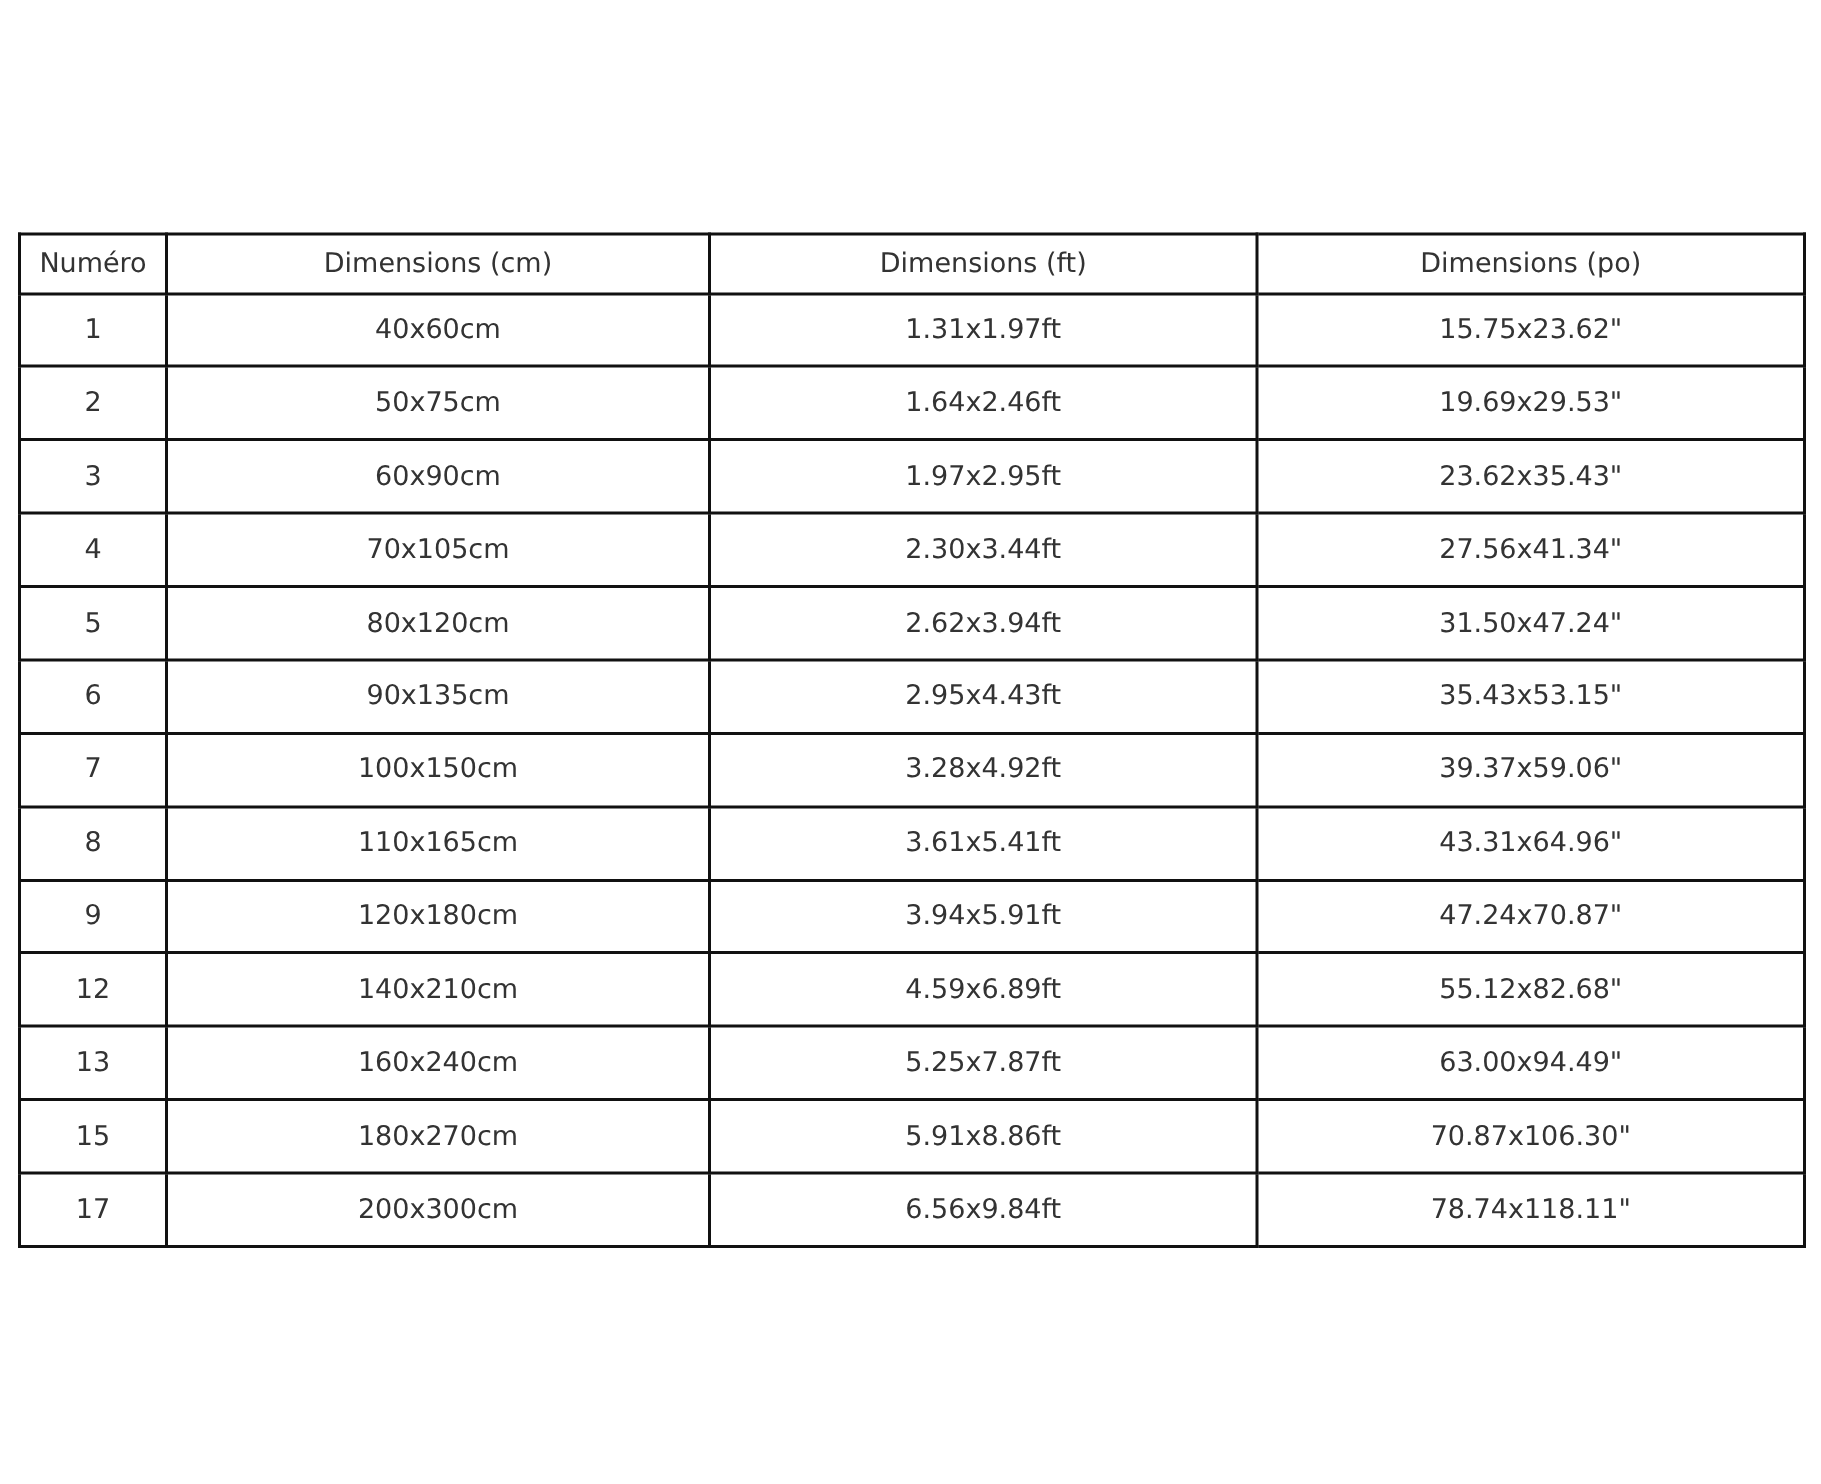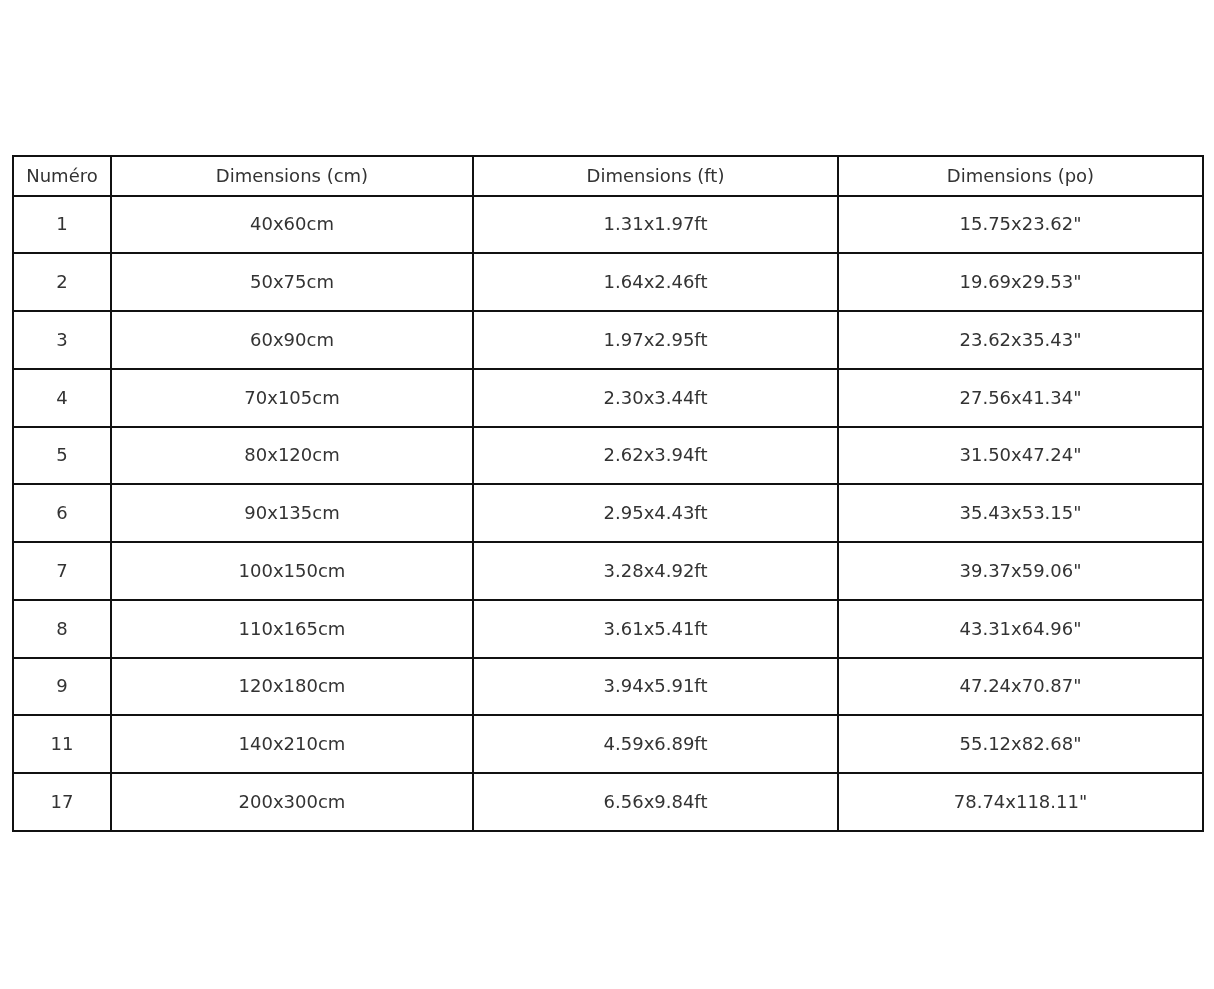--- a/index.html
+++ b/index.html
@@ -109,24 +109,36 @@
         <td>3.61x5.41ft</td>
         <td>43.31x64.96"</td>
       </tr>
       <tr>
         <td>9</td>
         <td>120x180cm</td>
         <td>3.94x5.91ft</td>
         <td>47.24x70.87"</td>
       </tr>
       <tr>
-        <td>11</td>
+        <td>12</td>
         <td>140x210cm</td>
         <td>4.59x6.89ft</td>
         <td>55.12x82.68"</td>
+      </tr>
+      <tr>
+        <td>13</td>
+        <td>160x240cm</td>
+        <td>5.25x7.87ft</td>
+        <td>63.00x94.49"</td>
+      </tr>
+      <tr>
+        <td>15</td>
+        <td>180x270cm</td>
+        <td>5.91x8.86ft</td>
+        <td>70.87x106.30"</td>
       </tr>
       <tr>
         <td>17</td>
         <td>200x300cm</td>
         <td>6.56x9.84ft</td>
         <td>78.74x118.11"</td>
       </tr>
     </tbody>
 </table>
 

